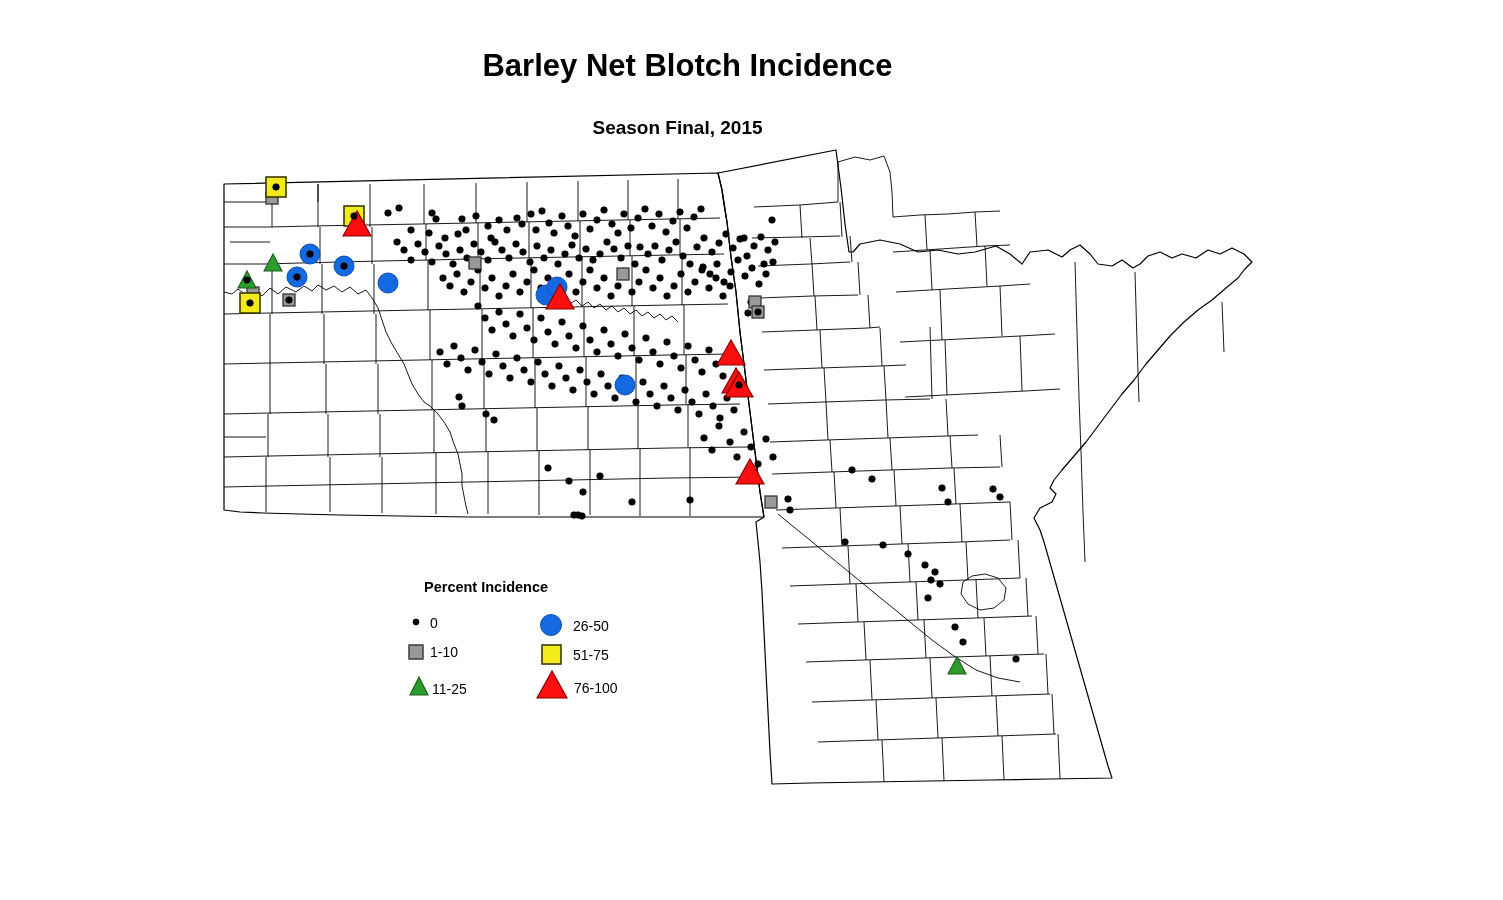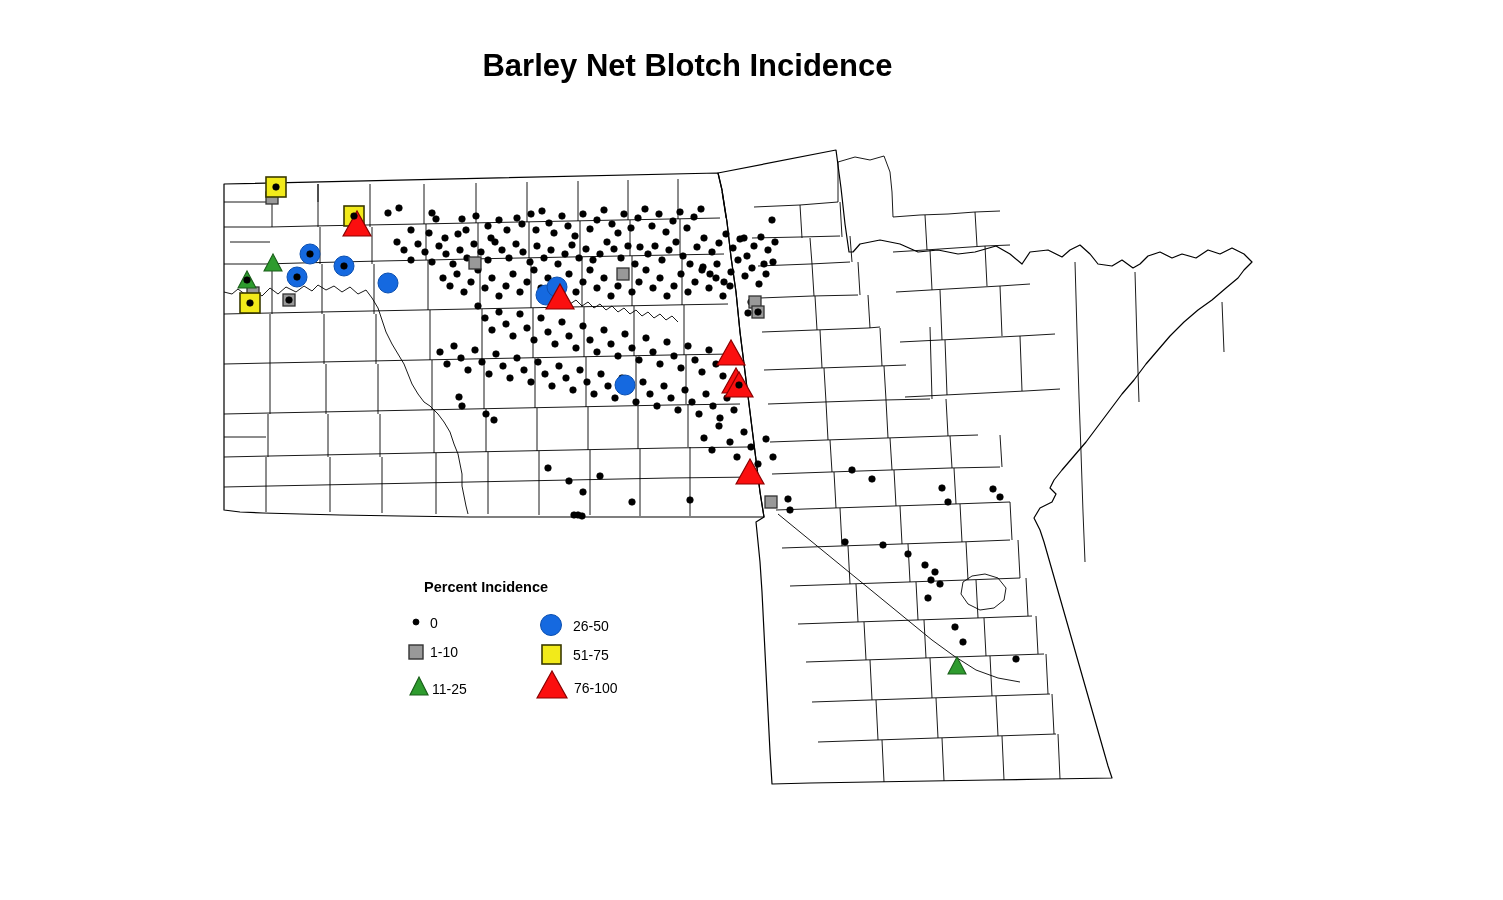--- a/index.html
+++ b/index.html
@@ -60,20 +60,21 @@
     fill: #000000;
     font-family: "Liberation Sans", sans-serif;
   }
 </style>
 </head>
 <body>
 
 <div id="figure">
 
   <div id="title">Barley Net Blotch Incidence</div>
+  <div id="subtitle">Season Final, 2015</div>
 
   <div id="map-area">
     <svg id="map-svg" width="1503" height="900" viewBox="0 0 1503 900" xmlns="http://www.w3.org/2000/svg">
 
       <g fill="none" stroke="#000000" stroke-width="1.2" stroke-linejoin="round">
 
         <path d="M224 182 L718 171 L722 188 L727 220 L731 255 L736 290 L740 330 L745 370 L750 410 L755 450 L760 490 L764 515 L700 515 L640 515 L560 515 L470 515 L400 514 L340 513 L300 512 L263 511 L240 510 L224 508 Z"></path>
 
         <path d="M718 171 L836 148 L841 186 L845 222 L849 250 L853 250 L860 242 L880 238 L900 242 L918 250 L938 248 L958 252 L975 250 L996 244 L1010 252 L1022 262 L1030 250 L1048 248 L1062 255 L1070 248 L1080 243 L1090 252 L1098 262 L1112 264 L1122 258 L1133 266 L1140 262 L1148 254 L1160 250 L1172 256 L1182 252 L1196 256 L1208 248 L1220 252 L1232 246 L1244 252 L1252 260 L1244 268 L1238 276 L1226 286 L1212 298 L1198 308 L1184 320 L1170 334 L1158 348 L1146 362 L1134 378 L1122 392 L1110 408 L1098 424 L1086 440 L1074 454 L1062 468 L1054 478 L1050 486 L1056 492 L1052 500 L1040 506 L1034 516 L1040 528 L1044 540 L1048 554 L1052 568 L1056 582 L1060 596 L1064 610 L1068 624 L1072 638 L1076 652 L1080 666 L1084 680 L1088 694 L1092 708 L1096 722 L1100 736 L1104 750 L1108 764 L1112 776 L1050 777 L990 778 L930 779 L870 780 L810 781 L772 782 L770 750 L768 710 L766 670 L764 630 L762 590 L760 560 L758 540 L756 520 L764 515 L760 490 L755 450 L750 410 L745 370 L740 330 L736 290 L731 255 L727 220 L722 188 Z"></path>
       </g>

